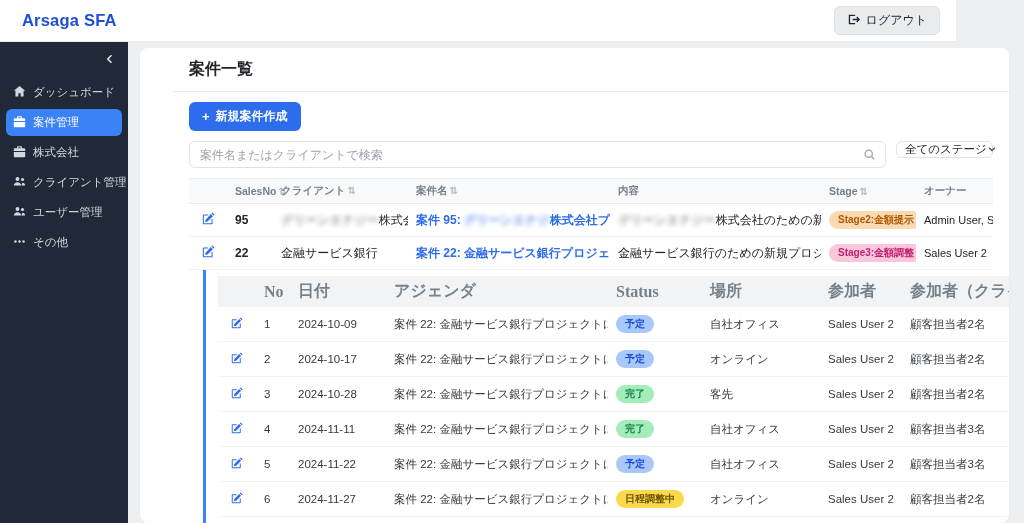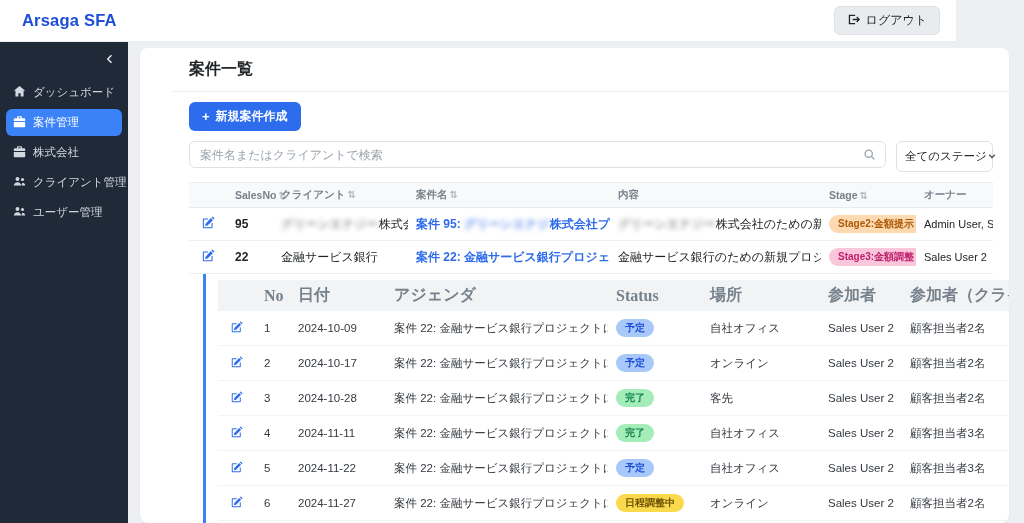--- a/index.html
+++ b/index.html
@@ -35,21 +35,21 @@
   .create-btn { background:#2d6cec; color:#fff; border:none; border-radius:6px; padding:6px 13px;
     font-size:12px; font-weight:600; display:inline-flex; align-items:center; gap:6px; cursor:pointer; margin-top:2px;}
   .plus-glyph { font-size:13px; font-weight:700; line-height:1; }
 
   .filter-row { display:flex; gap:10px; margin:10px 0 10px;border-radius:11px; }
   .search-box { flex:1; position:relative; }
   .search-input { width:100%; height:27px; border:1px solid #dee2e6; border-radius:6px;
     padding:0 32px 0 10px; font-size:12px; color:#212529; outline:none; font-family:inherit; }
   .search-input::placeholder { color:#9aa3ad; }
   .search-icon { position:absolute; right:10px; top:6px; }
-  .stage-select { width:97px; height:31px; border:1px solid #dee2e6; border-radius:6px;
+  .stage-select { width:97px; height:17px; border:1px solid #dee2e6; border-radius:6px;
     display:flex; align-items:center; justify-content:space-between; padding:0 8px;
     font-size:11.5px; color:#212529; background:#fff; cursor:pointer; white-space:nowrap; }
 
   
   table { border-collapse:collapse; table-layout:fixed; }
   .main-table { width:100%; font-size:12px; }
   .main-table th { background:#f8f9fa; color:#76818c; font-size:10.5px; font-weight:600;
     text-align:left; padding:5px 8px; border-top:1px solid #eceff1; border-bottom:1px solid #e9ecef; white-space:nowrap; }
   .main-table td { padding:7px 8px; border-bottom:1px solid #eef1f3; vertical-align:middle;
     white-space:nowrap; overflow:hidden; }
@@ -141,20 +141,30 @@
     <div class="nav-item">
       <span>
         <svg width="13" height="13" viewBox="0 0 16 16" fill="#d3d9e0">
             <circle cx="5.5" cy="5" r="2.4"></circle>
             <path d="M1 13c0-2.4 2-4.2 4.5-4.2S10 10.6 10 13H1z"></path>
             <circle cx="11.7" cy="5.6" r="1.9"></circle>
             <path d="M10.4 13c0-1.5.6-2.8 1.6-3.5 1.7.1 3 1.7 3 3.5h-4.6z"></path>
           </svg>
       </span>
       <span>ユーザー管理</span>
+    </div>
+    <div class="nav-item">
+      <span>
+        <svg width="13" height="13" viewBox="0 0 16 16" fill="#d3d9e0">
+            <circle cx="3" cy="8" r="1.5"></circle>
+            <circle cx="8" cy="8" r="1.5"></circle>
+            <circle cx="13" cy="8" r="1.5"></circle>
+          </svg>
+      </span>
+      <span>その他</span>
     </div>
   </nav>
 </aside>
 
 <main class="content">
   <div class="card">
     <div class="card-header">
       <div class="page-title">案件一覧</div>
     </div>
     <div class="card-body">

